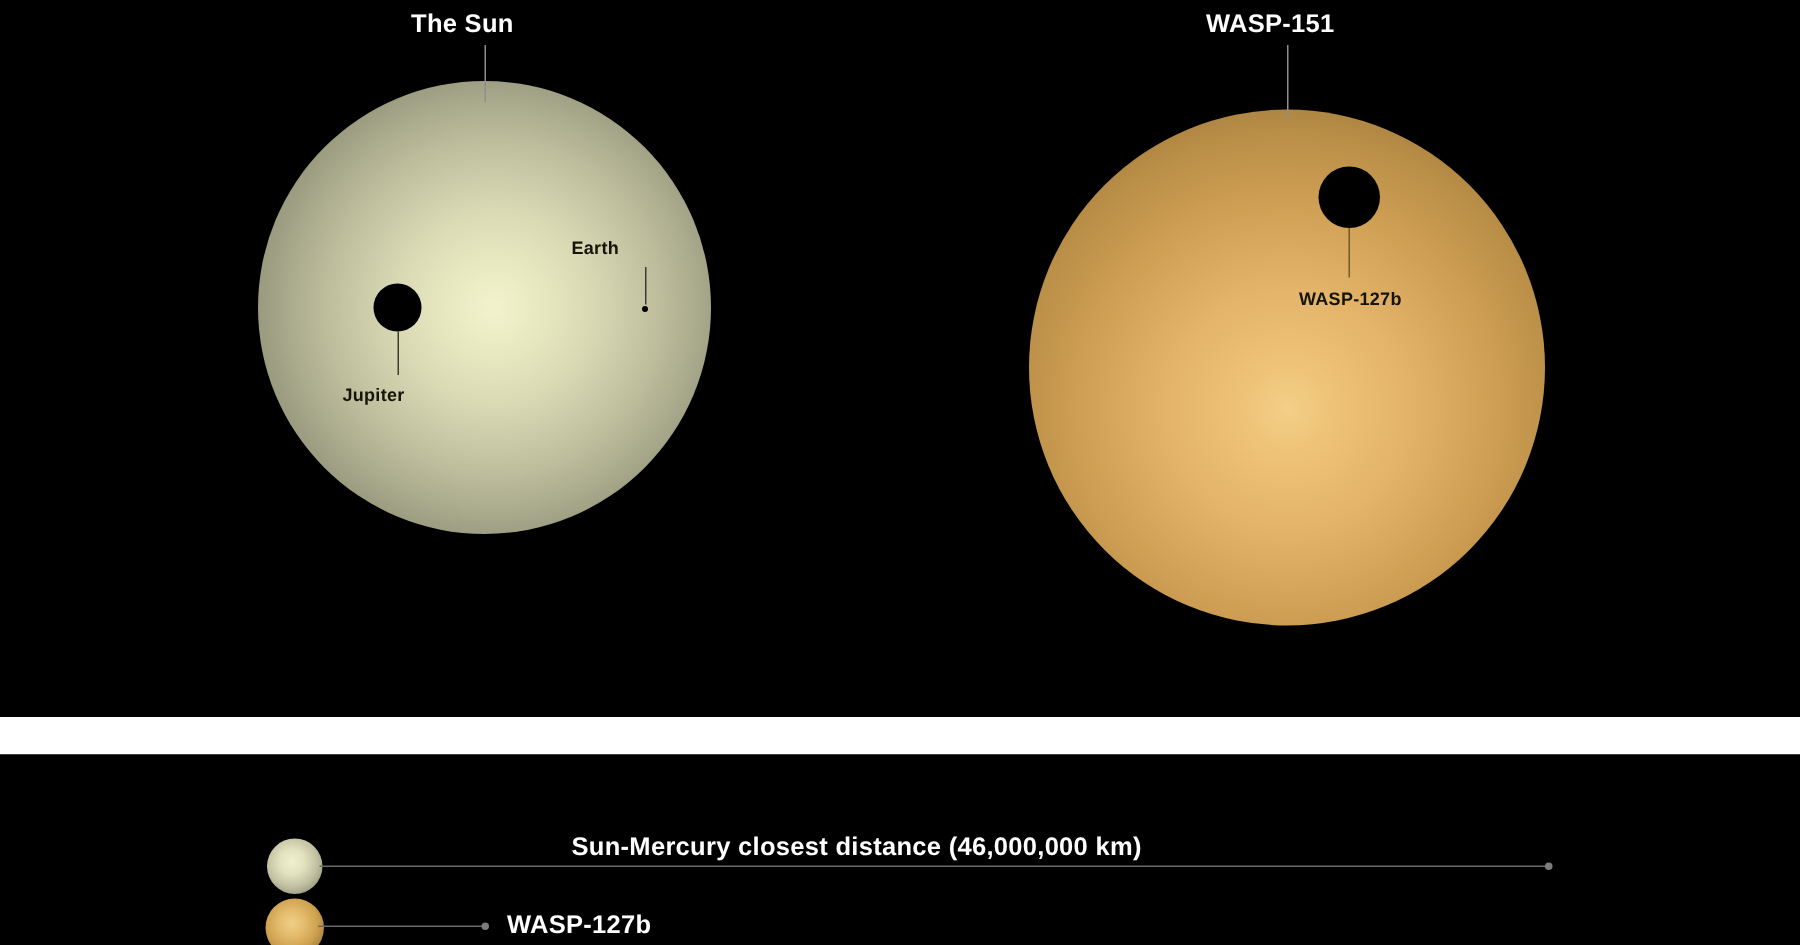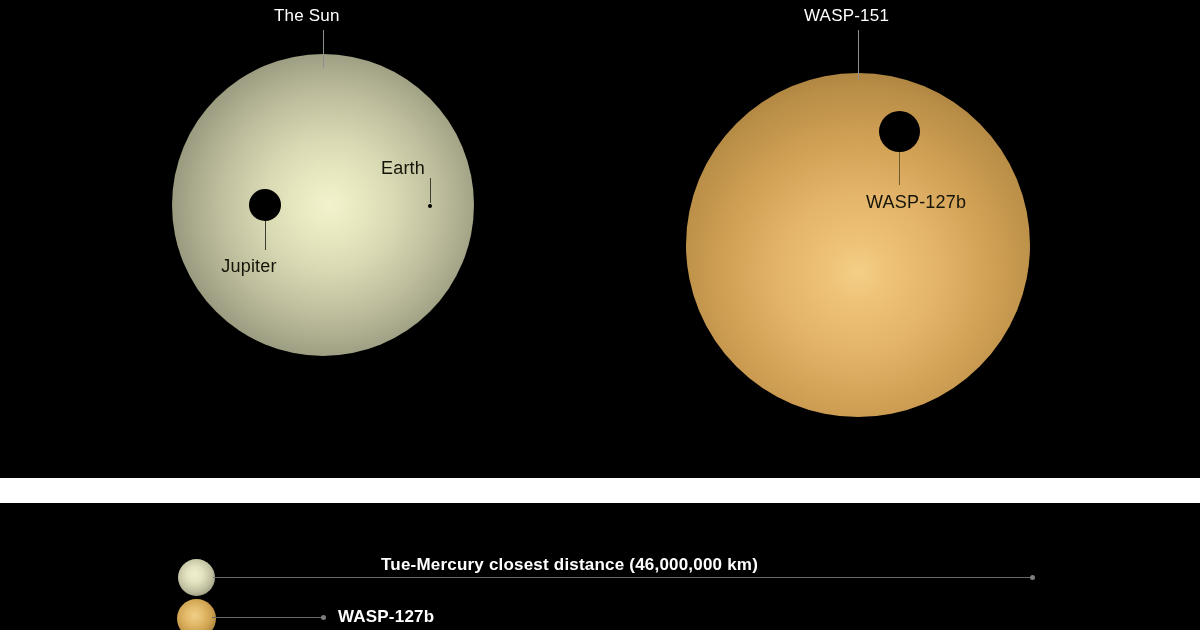--- a/index.html
+++ b/index.html
@@ -93,31 +93,31 @@
 
   #leader-sun        { left: 323px; top: 30px;  height: 38px;  }
   #leader-wasp127    { left: 858px; top: 30px;  height: 50px;  }
   #leader-jupiter    { left: 265px; top: 221px; height: 29px;  }
   #leader-earth      { left: 430px; top: 178px; height: 25px;  }
   #leader-wasp127b   { left: 899px; top: 152px; height: 33px;  }
 
   
   .label {
     position: absolute;
-    font-weight: normal;
+    font-weight: bold;
     white-space: nowrap;
     letter-spacing: 0.2px;
   }
   .label-outside {
     color: #ffffff;
     font-size: 17px;
   }
   .label-inside {
     color: #141408;
-    font-size: 18px;
+    font-size: 12px;
   }
   #label-sun      { left: 274px; top: 6px;   }
   #label-wasp127  { left: 804px; top: 6px;   }
   #label-jupiter  { left: 249px; top: 256px; transform: translateX(-50%); }
   #label-earth    { left: 381px; top: 158px; }
   #label-wasp127b { left: 866px; top: 192px; }
 
   
   .scale-row {
     position: absolute;
@@ -208,21 +208,21 @@
   </div>
 
   <div id="divider-band"></div>
 
   <div class="panel" id="panel-orbits">
 
     <div class="scale-row" id="scale-row-sun"></div>
     <div class="scale-star" id="scale-star-sun"></div>
     <div class="scale-line" id="scale-line-sun"></div>
     <div class="scale-endcap" id="endcap-sun"></div>
-    <div class="scale-label" id="scale-label-distance">Tue-Mercury closest distance (46,000,000 km)</div>
+    <div class="scale-label" id="scale-label-distance">Sun-Mercury closest distance (46,000,000 km)</div>
 
     <div class="scale-row" id="scale-row-wasp"></div>
     <div class="scale-star" id="scale-star-wasp"></div>
     <div class="scale-line" id="scale-line-wasp"></div>
     <div class="scale-endcap" id="endcap-wasp"></div>
     <div class="scale-label" id="scale-label-wasp">WASP-127b</div>
   </div>
 
 </div>
 

